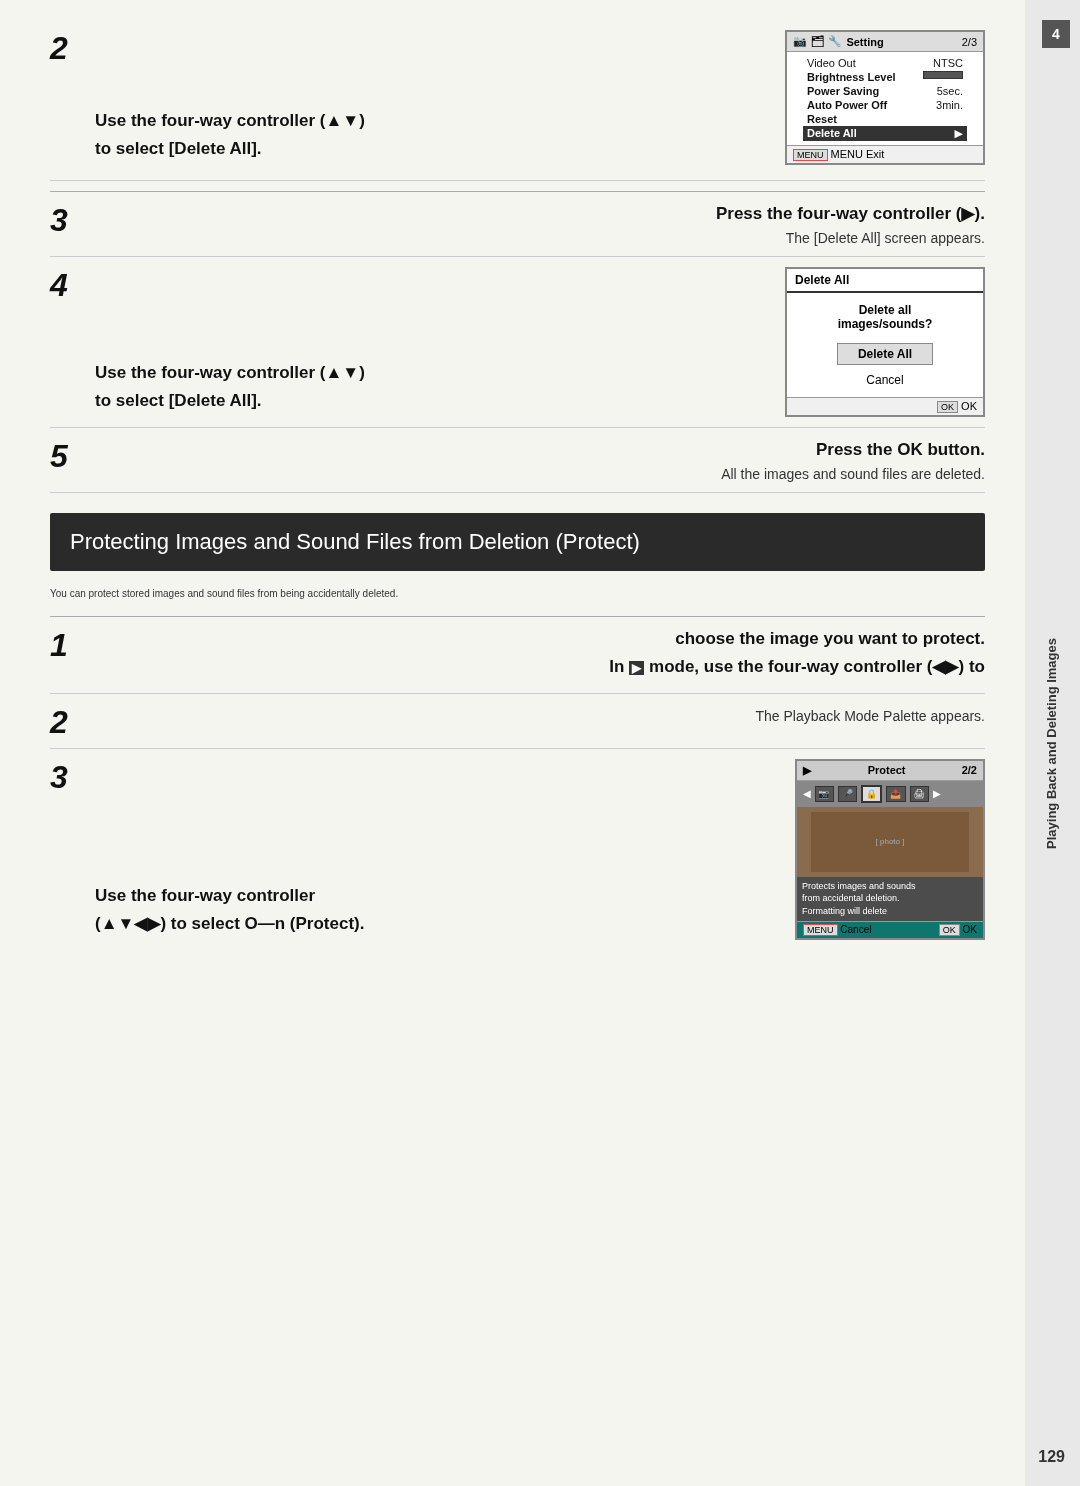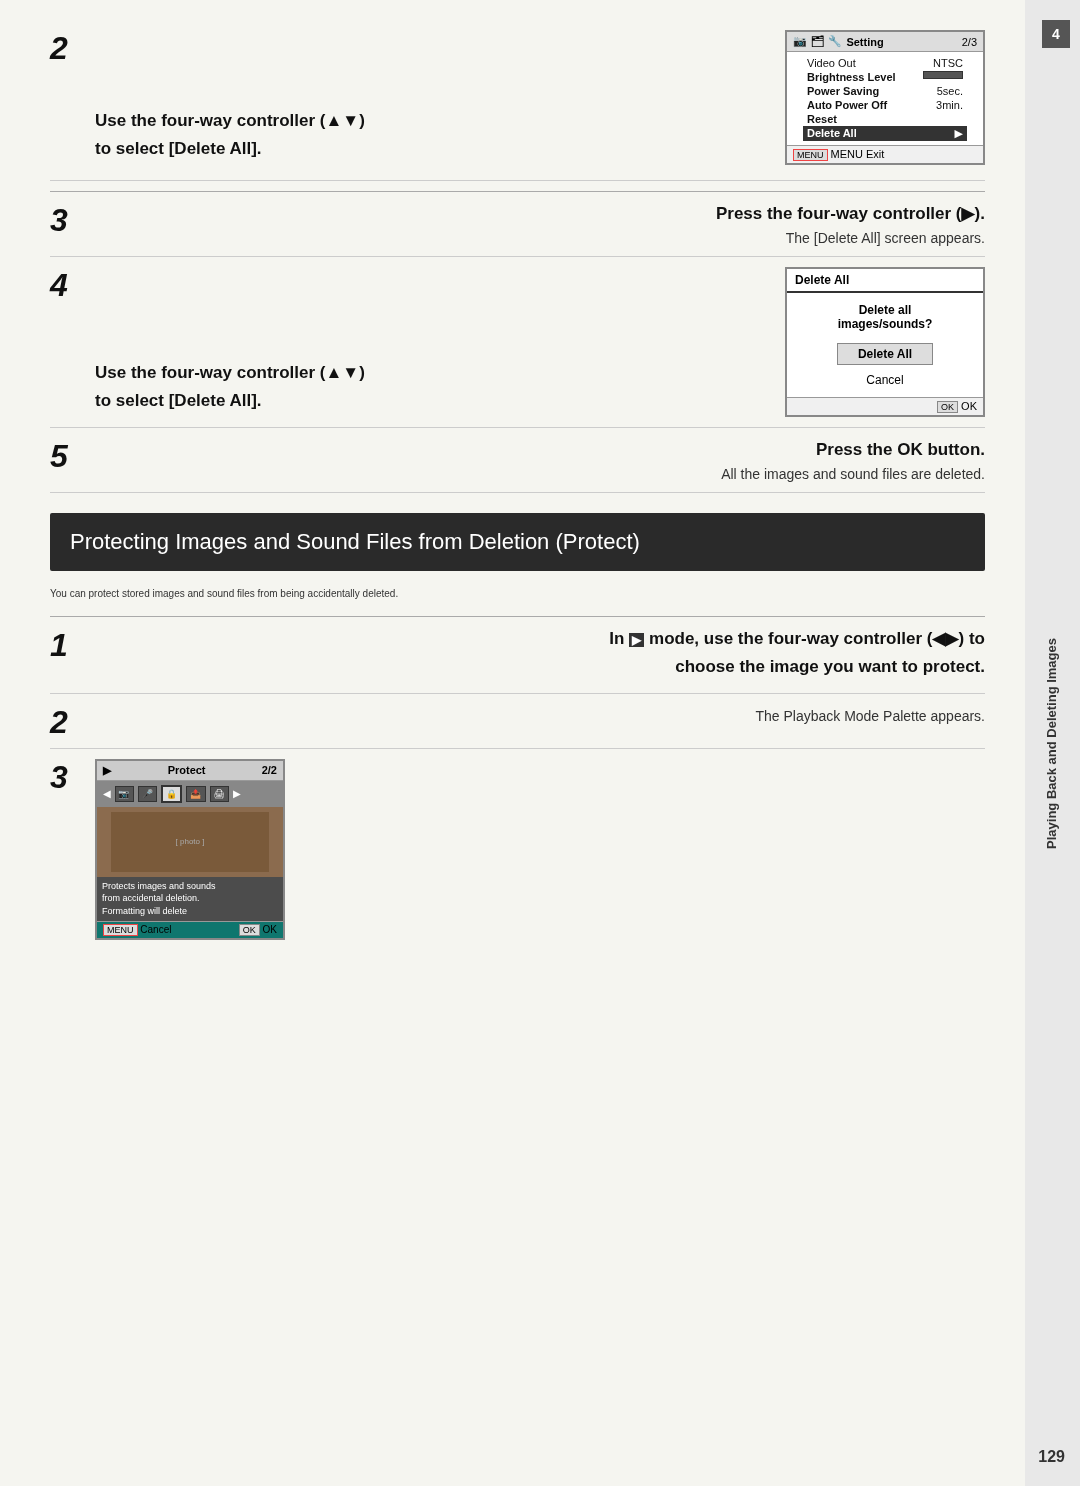--- a/index.html
+++ b/index.html
@@ -486,38 +486,46 @@
     </div>
 
     <div class="section-intro">You can protect stored images and sound files from being accidentally deleted.</div>
 
     <div class="divider-line"></div>
 
     <div class="step-section-no-border" style="border-bottom: 1px solid #ccc; padding-bottom: 10px; margin-bottom: 10px;">
       <div class="step-number">1</div>
       <div class="step-content">
         <div class="step-title">
+          <strong>choose the image you want to protect.</strong>
+        </div>
+        <div class="step-title">
           <strong>In <span style="background:#333;color:white;padding:0 3px;font-size:12px;">▶</span> mode, use the four-way controller (◀▶) to</strong>
-        </div>
-        <div class="step-title">
-          <strong>choose the image you want to protect.</strong>
         </div>
       </div>
     </div>
 
     <div class="step-section-no-border" style="border-bottom: 1px solid #ccc; padding-bottom: 10px; margin-bottom: 10px;">
       <div class="step-number">2</div>
       <div class="step-content">
         <div class="step-subtitle">The Playback Mode Palette appears.</div>
       </div>
     </div>
 
     <div class="step-section-no-border" style="margin-bottom: 10px;">
       <div class="step-number">3</div>
       <div class="step-with-image" style="flex:1;">
+        <div class="step-text-area">
+          <div class="step-title">
+            <strong>Use the four-way controller</strong>
+          </div>
+          <div class="step-title">
+            <strong>(▲▼◀▶) to select O—n (Protect).</strong>
+          </div>
+        </div>
 
         <div class="protect-screen">
           <div class="protect-header">
             <div>▶</div>
             <div>Protect</div>
             <div>2/2</div>
           </div>
           <div class="protect-icons-row">
             <span>◀</span>
             <span class="protect-icon-item">📷</span>

